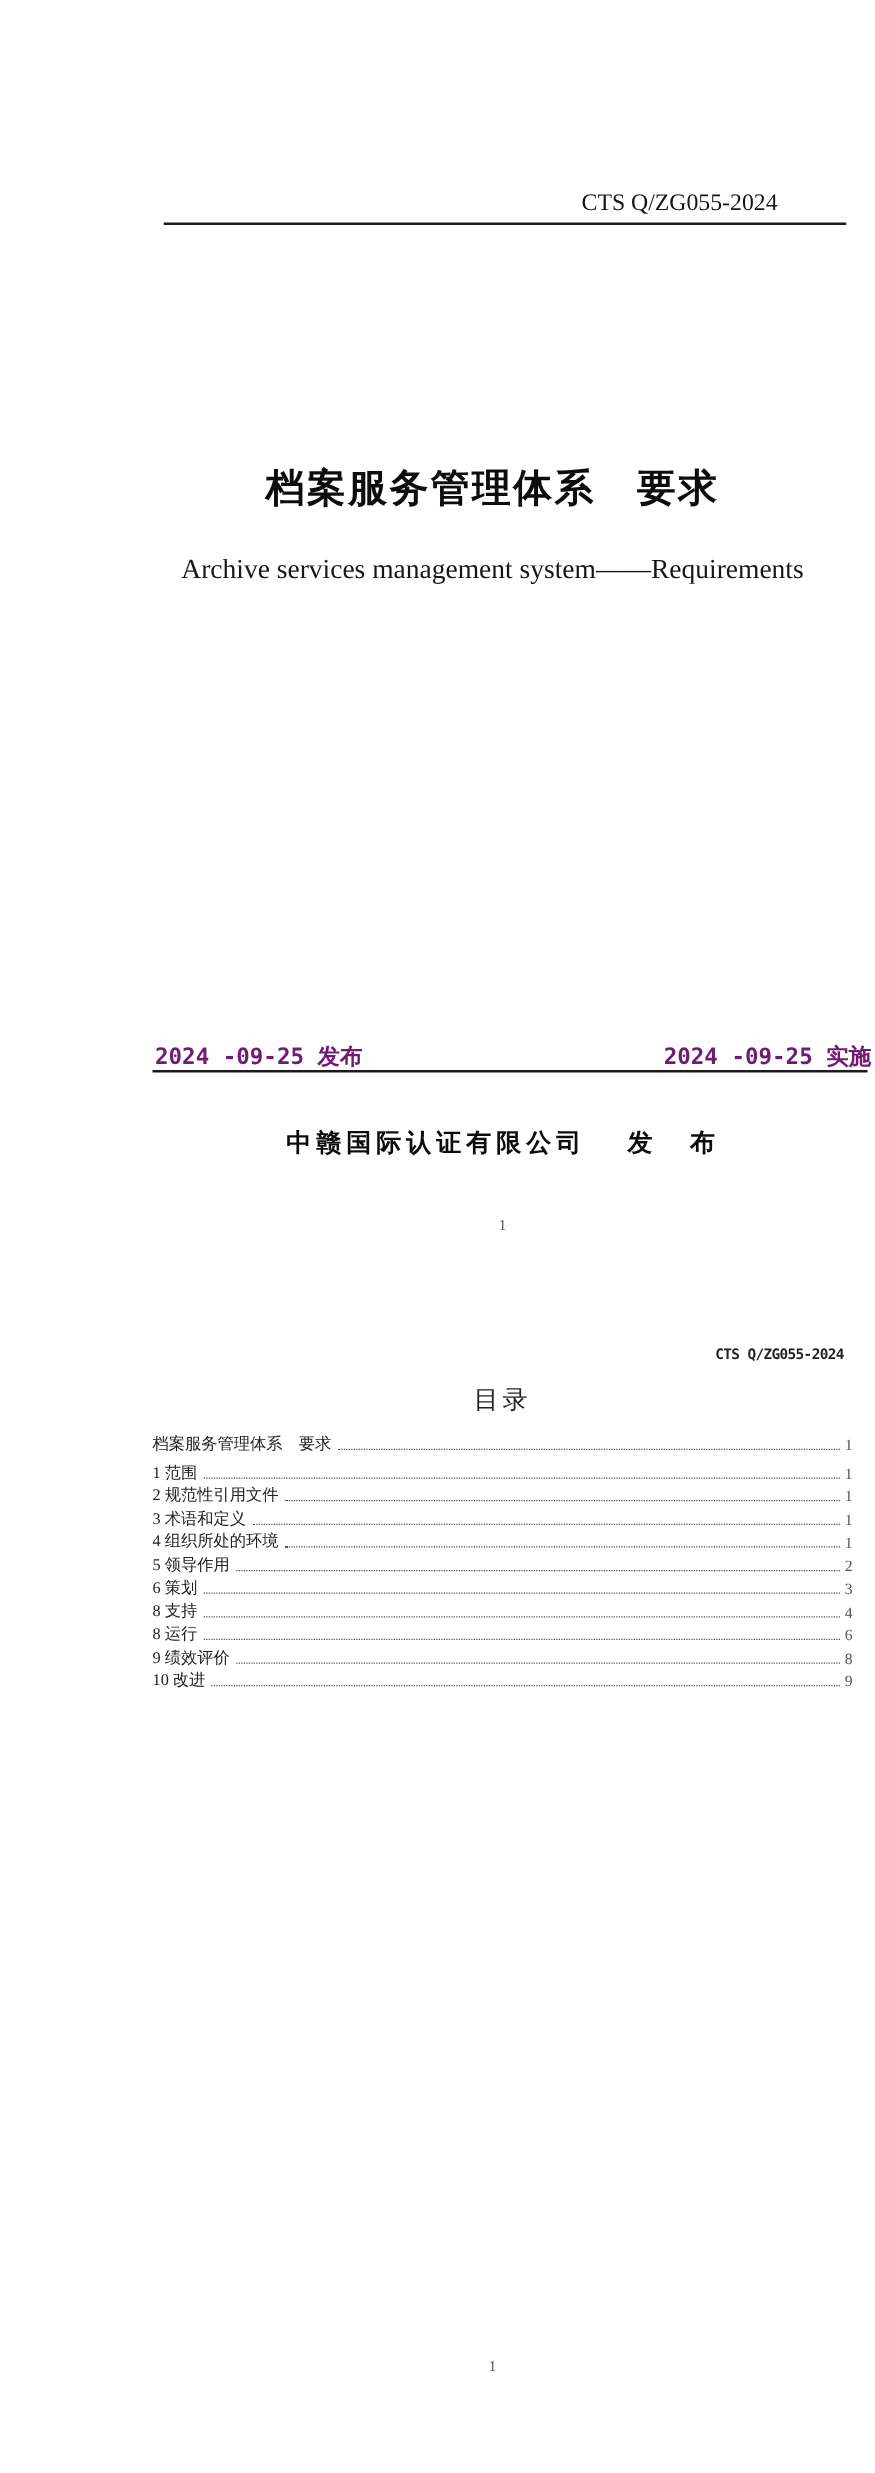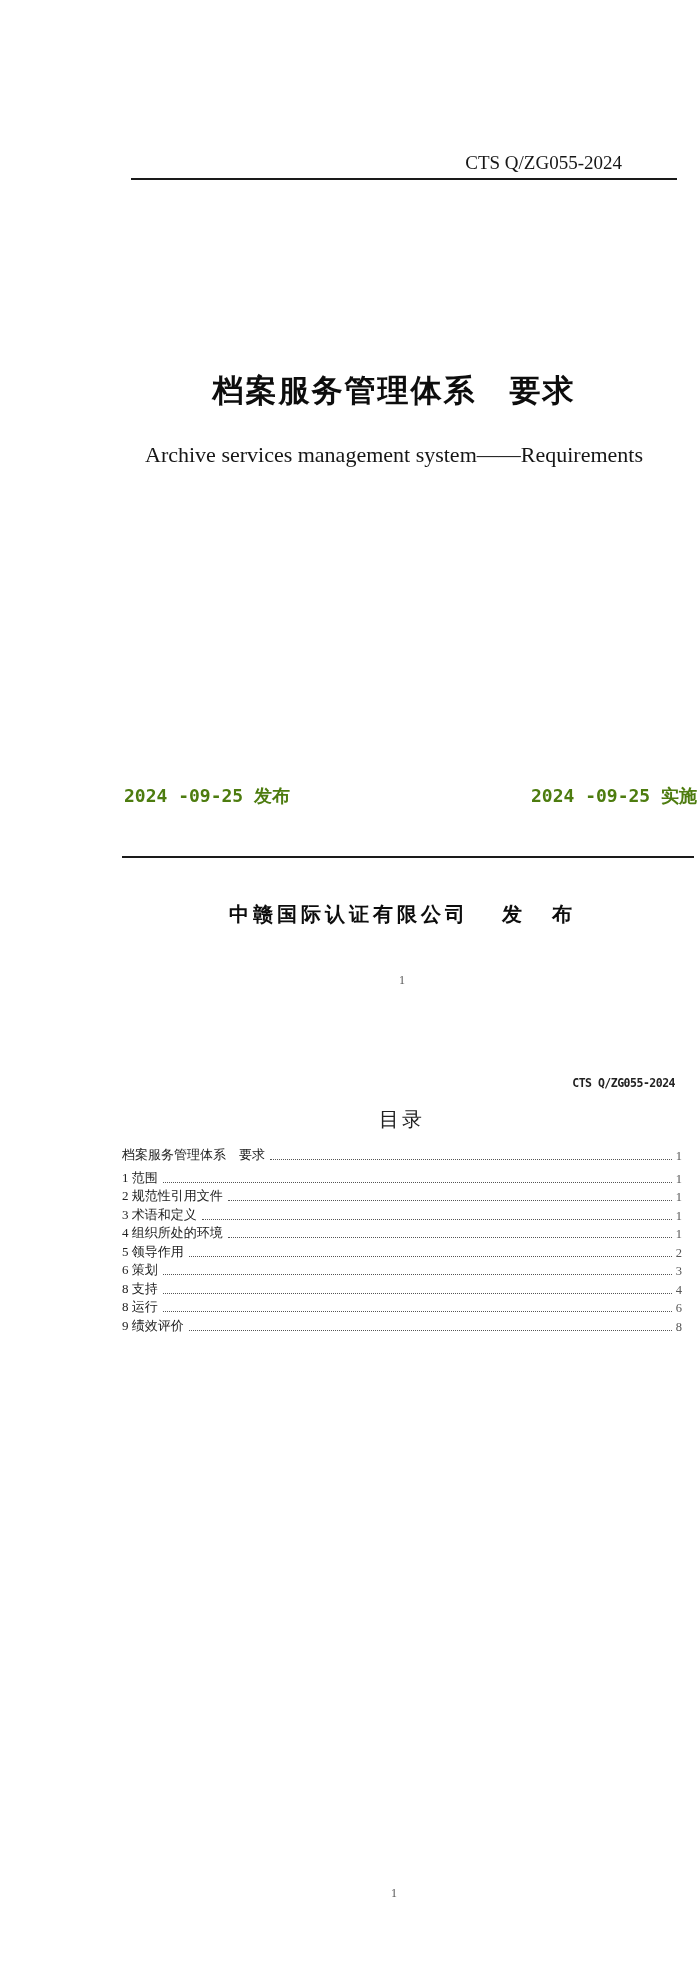--- a/index.html
+++ b/index.html
@@ -53,30 +53,30 @@
     left: 0;
     right: 0;
     text-align: center;
     font-family: "Liberation Serif", "DejaVu Serif", serif;
     font-size: 22px;
     color: #161616;
     white-space: nowrap;
   }
   .cover-dates {
     position: absolute;
-    top: 784px;
+    top: 833px;
     left: 80px;
     width: 573px;
     display: flex;
     justify-content: space-between;
     align-items: flex-end;
     font-family: "DejaVu Sans Mono", "Liberation Mono", monospace;
     font-size: 18px;
     font-weight: 600;
-    color: #4d7c0f;
+    color: #701a75;
     white-space: nowrap;
   }
   .cover-dates-rule {
     position: absolute;
     top: 856px;
     left: 78px;
     width: 572px;
     height: 2px;
     background: #1a1a1a;
   }
@@ -241,17 +241,22 @@
     <div class="toc-row">
       <span class="toc-label">8 运行</span>
       <span class="toc-leader"></span>
       <span class="toc-page-num">6</span>
     </div>
     <div class="toc-row">
       <span class="toc-label">9 绩效评价</span>
       <span class="toc-leader"></span>
       <span class="toc-page-num">8</span>
     </div>
+    <div class="toc-row">
+      <span class="toc-label">10 改进</span>
+      <span class="toc-leader"></span>
+      <span class="toc-page-num">9</span>
+    </div>
   </div>
 
   <div class="toc-footer-page-number">1</div>
 
 </div>
 
 </body></html>

